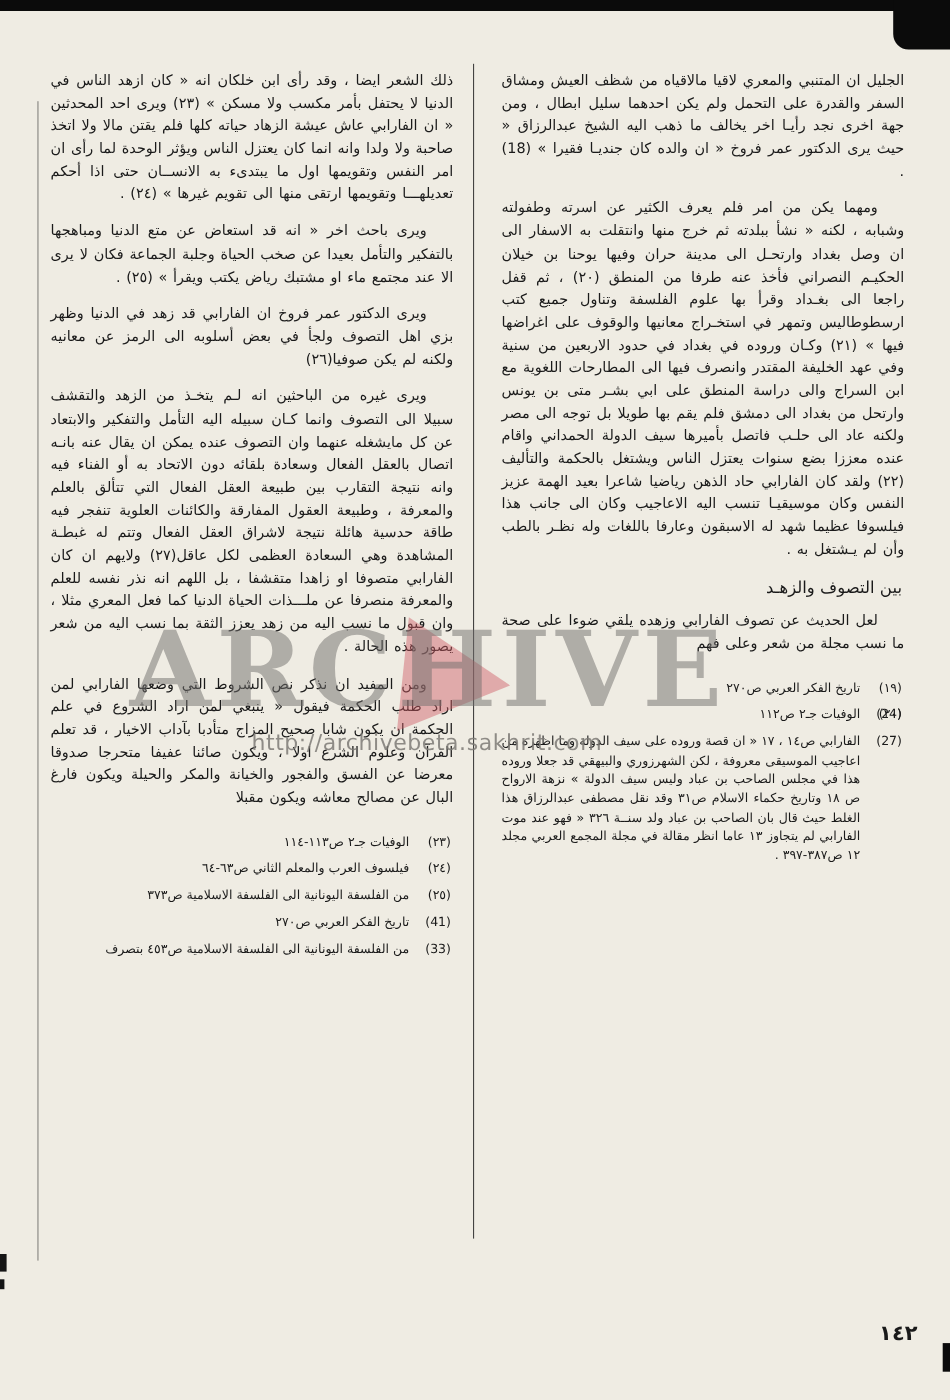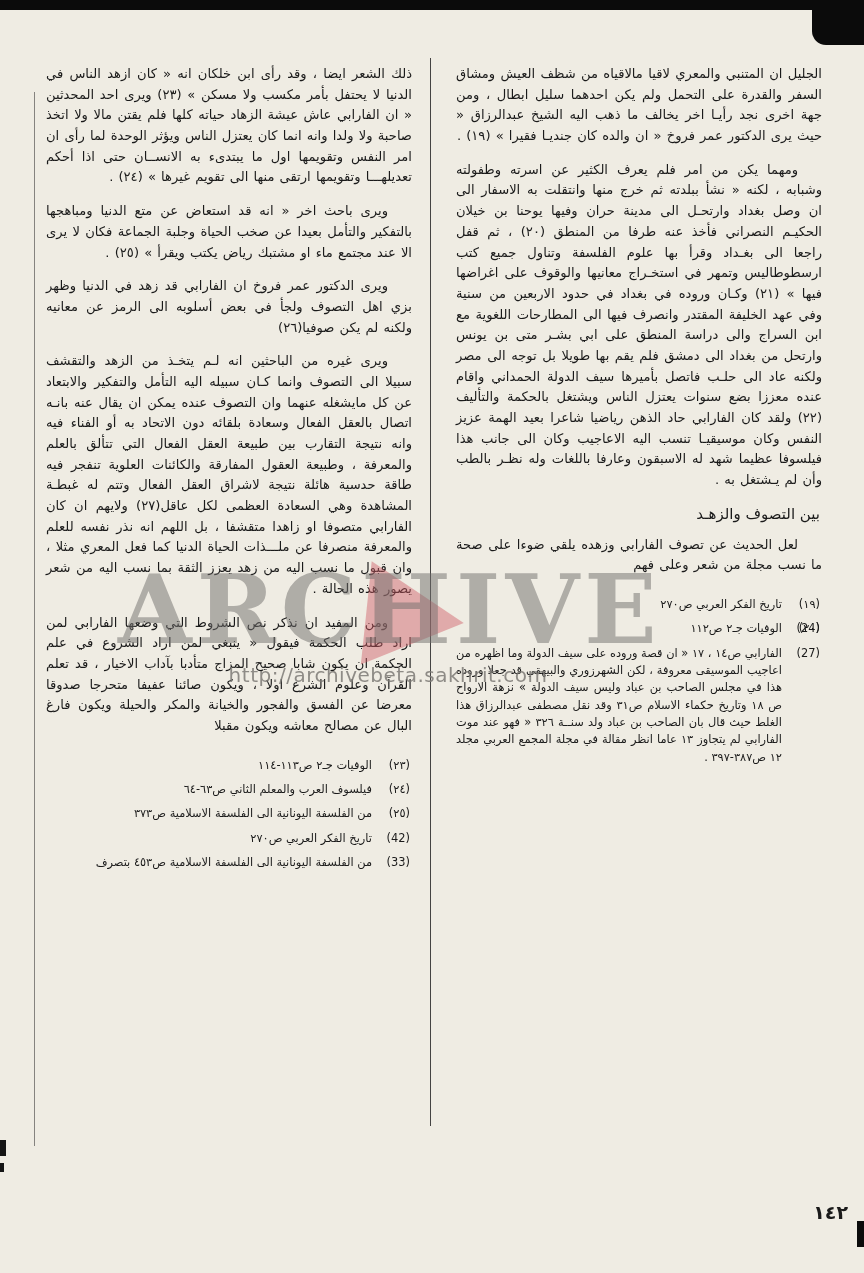--- a/index.html
+++ b/index.html
@@ -98,21 +98,21 @@
   .wm-url {
     position: relative;
     margin-top: 0px;
     font-size: 20px;
     letter-spacing: 0.5px;
     color: rgba(125, 122, 118, 0.85);
   }
 
   .page-number {
     position: absolute;
-    right: 16px;
+    right: 30px;
     bottom: 50px;
     font-size: 19px;
     font-weight: bold;
     direction: rtl;
   }
 </style>
 </head>
 <body>
 
 <div class="page">
@@ -122,21 +122,21 @@
   <div class="mark-br"></div>
   <div class="mark-left1"></div>
   <div class="mark-left2"></div>
 
   <div class="v-divider"></div>
   <div class="edge-rule"></div>
 
   <div class="content">
 
     <div class="column">
-      <p class="para">الجليل ان المتنبي والمعري لاقيا مالاقياه من شظف العيش ومشاق السفر والقدرة على التحمل ولم يكن احدهما سليل ابطال ، ومن جهة اخرى نجد رأيـا اخر يخالف ما ذهب اليه الشيخ عبدالرزاق « حيث يرى الدكتور عمر فروخ « ان والده كان جنديـا فقيرا » (١٩) .</p>
+      <p class="para">الجليل ان المتنبي والمعري لاقيا مالاقياه من شظف العيش ومشاق السفر والقدرة على التحمل ولم يكن احدهما سليل ابطال ، ومن جهة اخرى نجد رأيـا اخر يخالف ما ذهب اليه الشيخ عبدالرزاق « حيث يرى الدكتور عمر فروخ « ان والده كان جنديـا فقيرا » (18) .</p>
       <p class="para indent">ومهما يكن من امر فلم يعرف الكثير عن اسرته وطفولته وشبابه ، لكنه « نشأ ببلدته ثم خرج منها وانتقلت به الاسفار الى ان وصل بغداد وارتحـل الى مدينة حران وفيها يوحنا بن خيلان الحكيـم النصراني فأخذ عنه طرفا من المنطق (٢٠) ، ثم قفل راجعا الى بغـداد وقرأ بها علوم الفلسفة وتناول جميع كتب ارسطوطاليس وتمهر في استخـراج معانيها والوقوف على اغراضها فيها » (٢١) وكـان وروده في بغداد في حدود الاربعين من سنية وفي عهد الخليفة المقتدر وانصرف فيها الى المطارحات اللغوية مع ابن السراج والى دراسة المنطق على ابي بشـر متى بن يونس وارتحل من بغداد الى دمشق فلم يقم بها طويلا بل توجه الى مصر ولكنه عاد الى حلـب فاتصل بأميرها سيف الدولة الحمداني واقام عنده معززا بضع سنوات يعتزل الناس ويشتغل بالحكمة والتأليف (٢٢) ولقد كان الفارابي حاد الذهن رياضيا شاعرا بعيد الهمة عزيز النفس وكان موسيقيـا تنسب اليه الاعاجيب وكان الى جانب هذا فيلسوفا عظيما شهد له الاسبقون وعارفا باللغات وله نظـر بالطب وأن لم يـشتغل به .</p>
       <h3 class="heading">بين التصوف والزهـد</h3>
       <p class="para indent last">لعل الحديث عن تصوف الفارابي وزهده يلقي ضوءا على صحة ما نسب مجلة من شعر وعلى فهم</p>
 
       <div class="footnotes">
         <div class="footnote">
           <span class="fn-num">(١٩)</span>
           <span>تاريخ الفكر العربي ص٢٧٠</span>
         </div>
         <div class="footnote">
@@ -167,21 +167,21 @@
         </div>
         <div class="footnote">
           <span class="fn-num">(٢٤)</span>
           <span>فيلسوف العرب والمعلم الثاني ص٦٣-٦٤</span>
         </div>
         <div class="footnote">
           <span class="fn-num">(٢٥)</span>
           <span>من الفلسفة اليونانية الى الفلسفة الاسلامية ص٣٧٣</span>
         </div>
         <div class="footnote">
-          <span class="fn-num">(42)</span>
+          <span class="fn-num">(41)</span>
           <span>تاريخ الفكر العربي ص٢٧٠</span>
         </div>
         <div class="footnote">
           <span class="fn-num">(33)</span>
           <span>من الفلسفة اليونانية الى الفلسفة الاسلامية ص٤٥٣ بتصرف</span>
         </div>
       </div>
     </div>
 
   </div>

